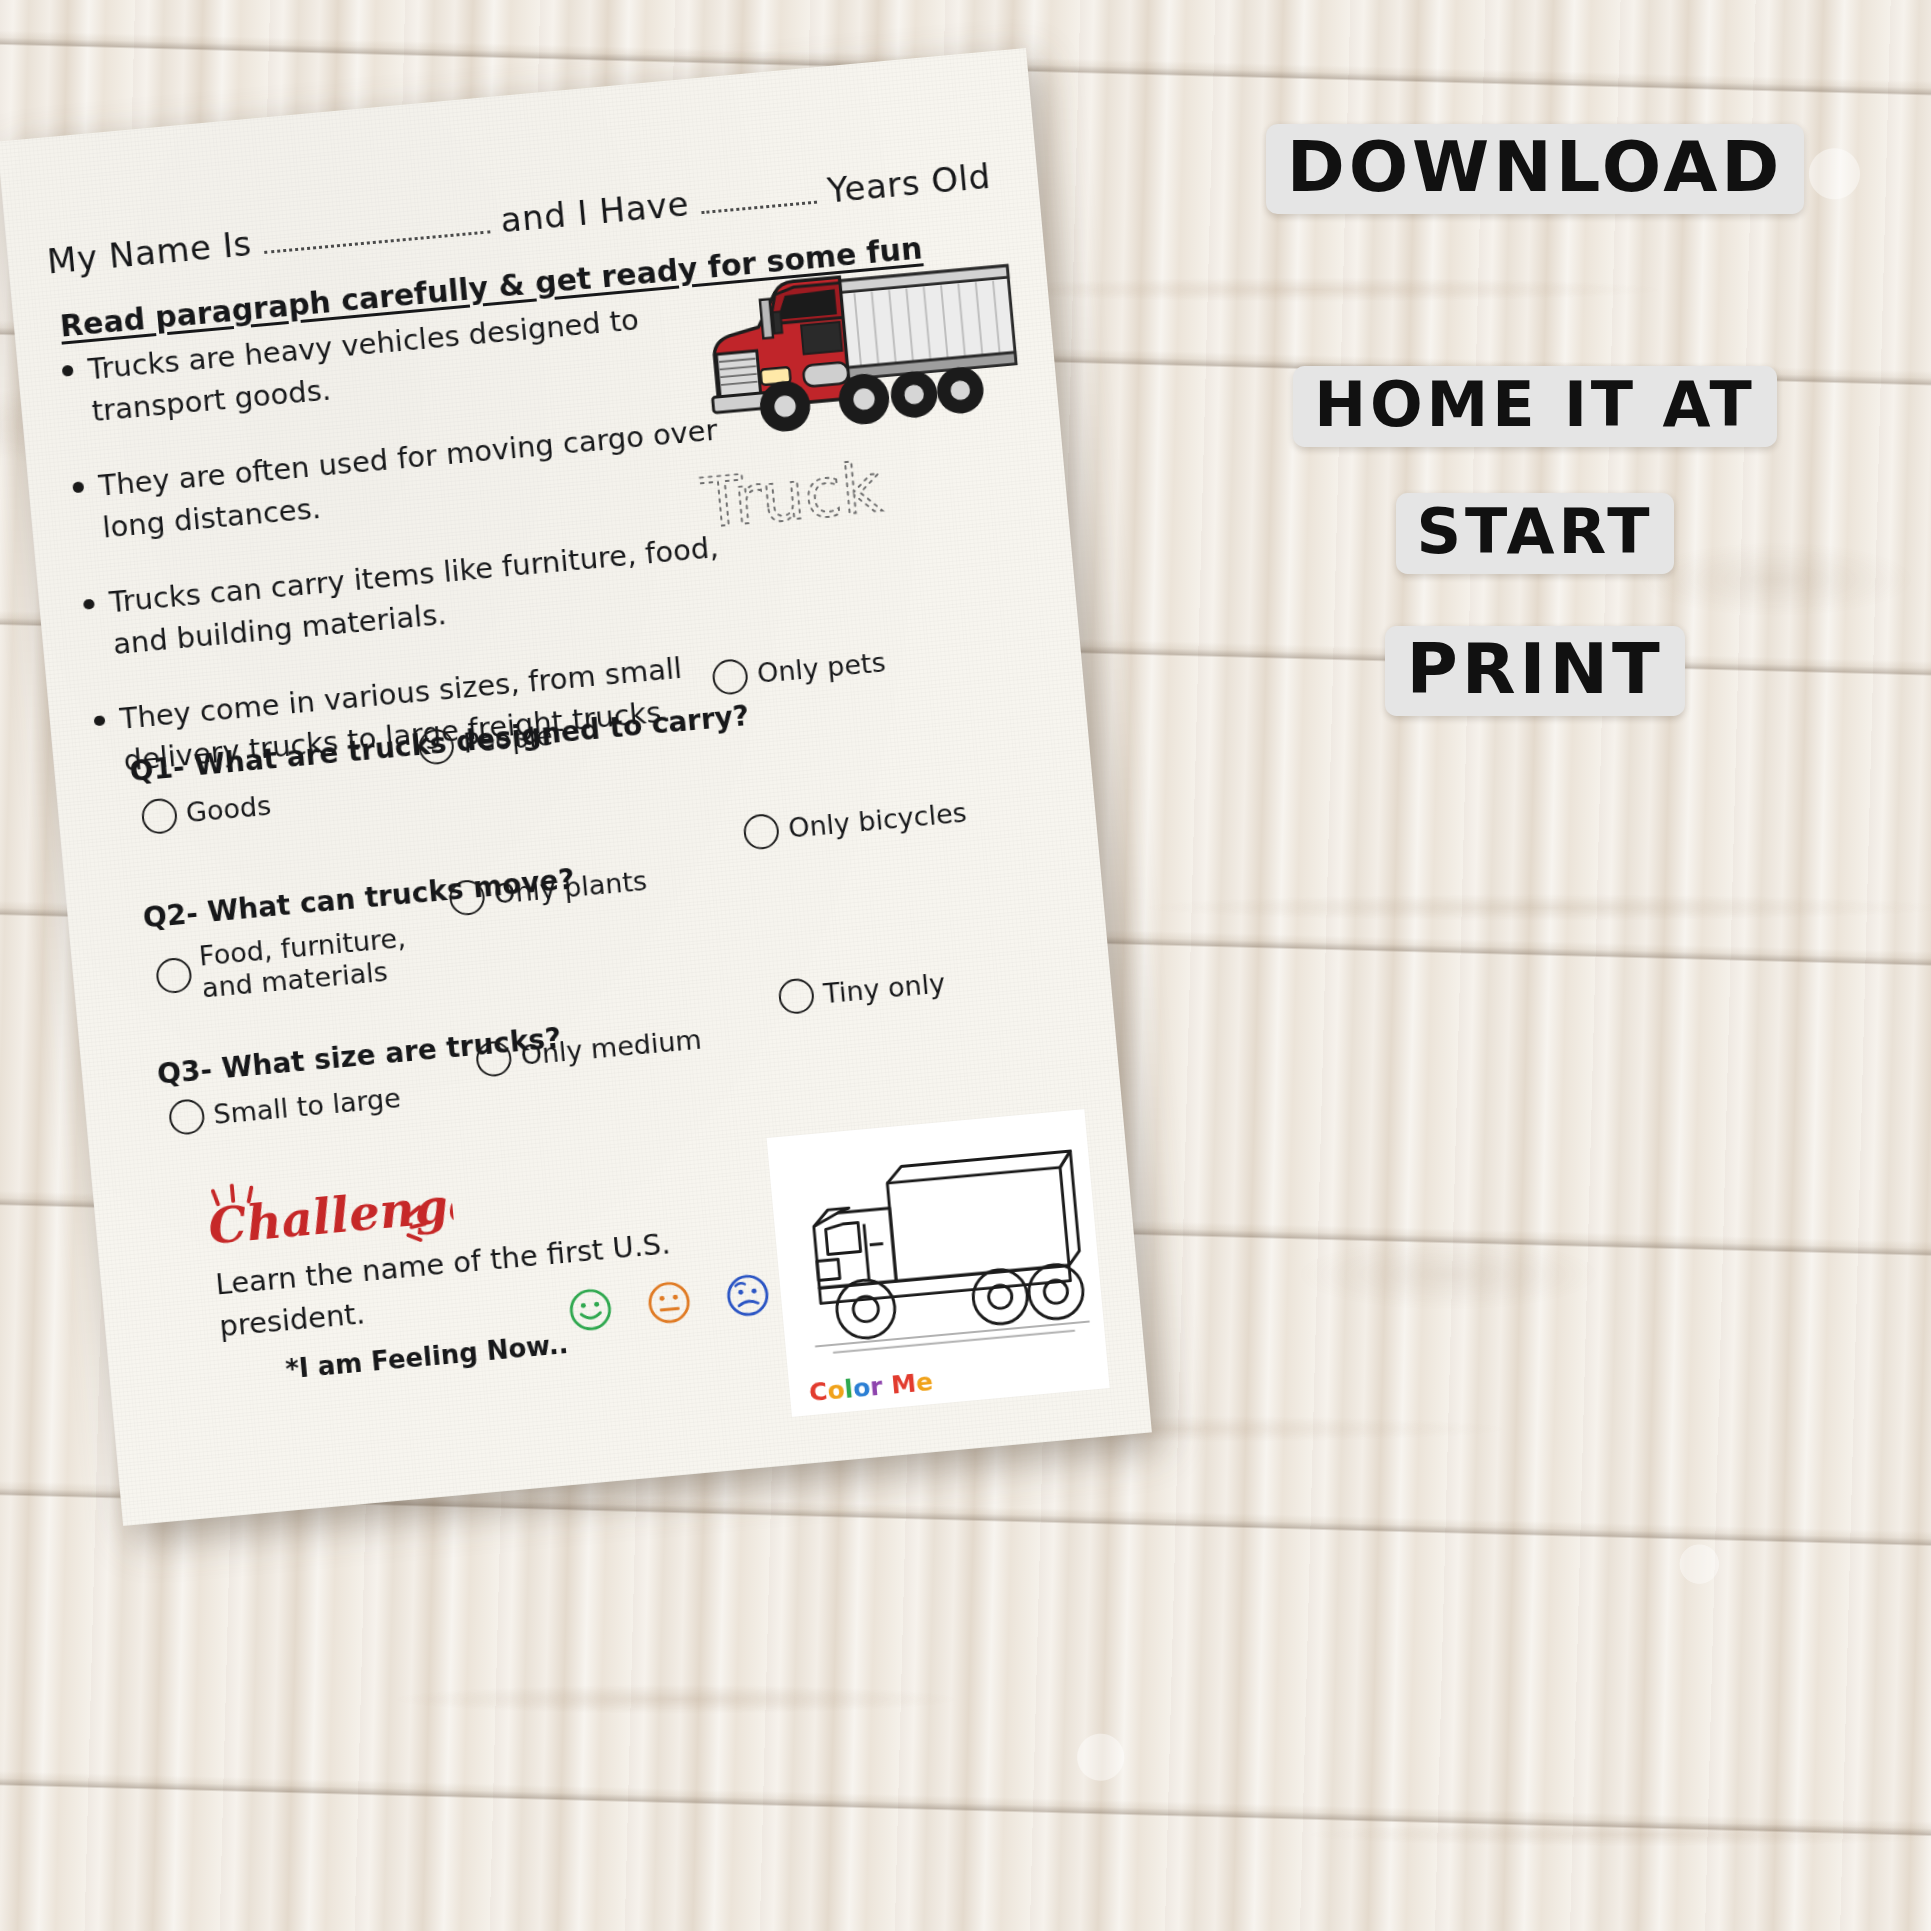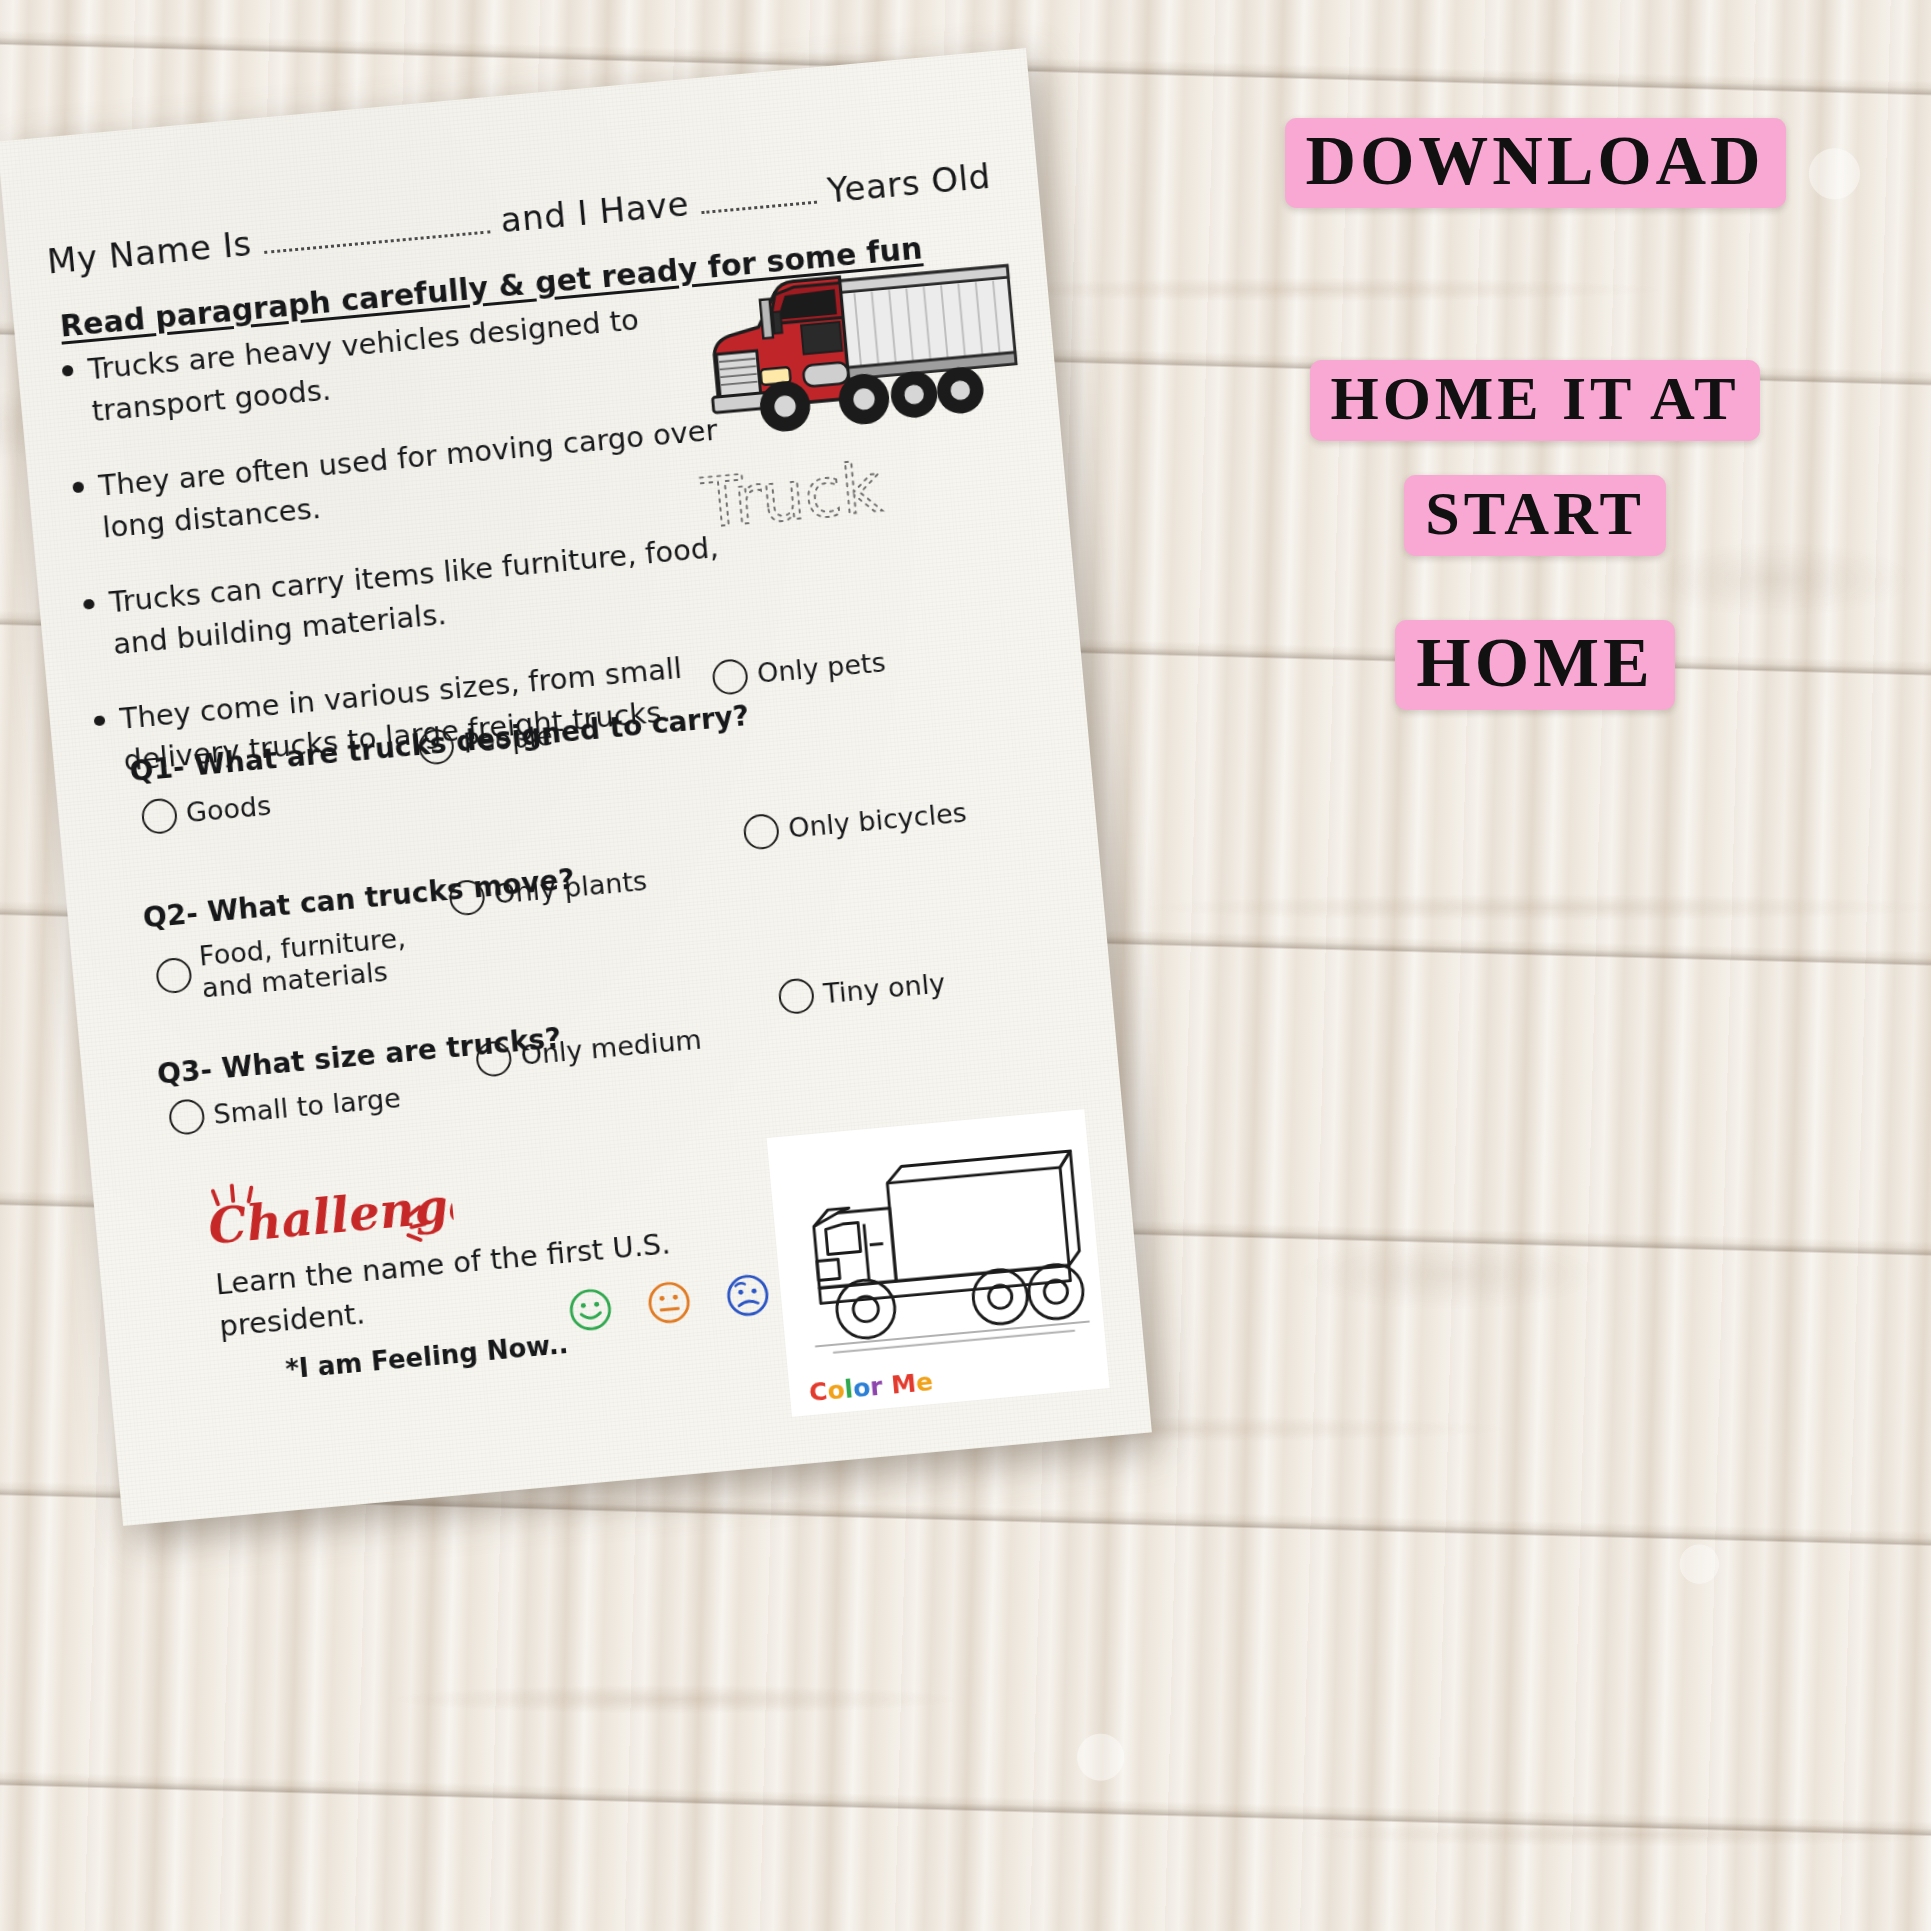--- a/index.html
+++ b/index.html
@@ -304,26 +304,25 @@
     width: 734px;
     text-align: center;
     font-family: "DejaVu Sans", sans-serif;
     font-weight: bold;
     letter-spacing: 3.9px;
     line-height: 1.12;
     color: #111;
   }
   .badge-line {
     display: inline-block;
-    background: #f9a8d4;
+    background: #e5e5e5;
     padding: 3.9px 21px 7.7px;
     border-radius: 11.6px;
-    margin: 17px 0;
+    margin: 23px 0;
     box-shadow: 0 2.9px 6.8px rgba(60,45,30,.18);
-    font-family: Liberation Serif, serif;
   }
   #badge1 { top: 101px; right: 29px; font-size: 70px; }
   #badge2 { top: 343px; right: 29px; font-size: 62px; }
   #badge3 { top: 603px; right: 29px; font-size: 70px; }
 </style>
 </head>
 <body>
 
 <div id="stage">
 
@@ -565,17 +564,17 @@
   <div class="badge-group" id="badge1" style="position:absolute;">
     <div class="badge-line">DOWNLOAD</div><br>
   </div>
 
   <div class="badge-group" id="badge2" style="position:absolute;">
     <div class="badge-line">HOME IT AT</div><br>
     <div class="badge-line">START</div>
   </div>
 
   <div class="badge-group" id="badge3" style="position:absolute;">
-    <div class="badge-line">HOME</div><br>
+    <div class="badge-line">PRINT</div><br>
   </div>
 
 </div>
 
 
 </body></html>

